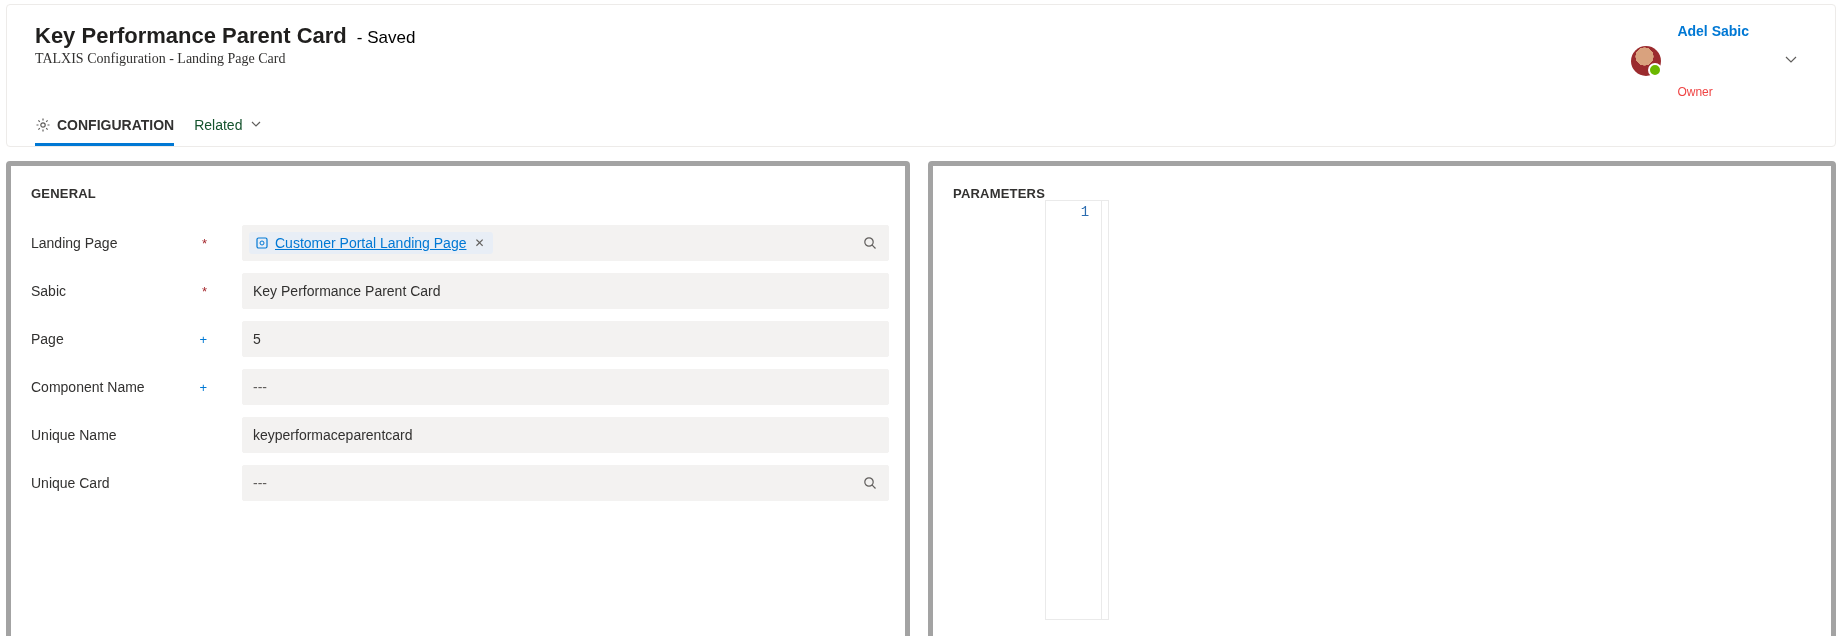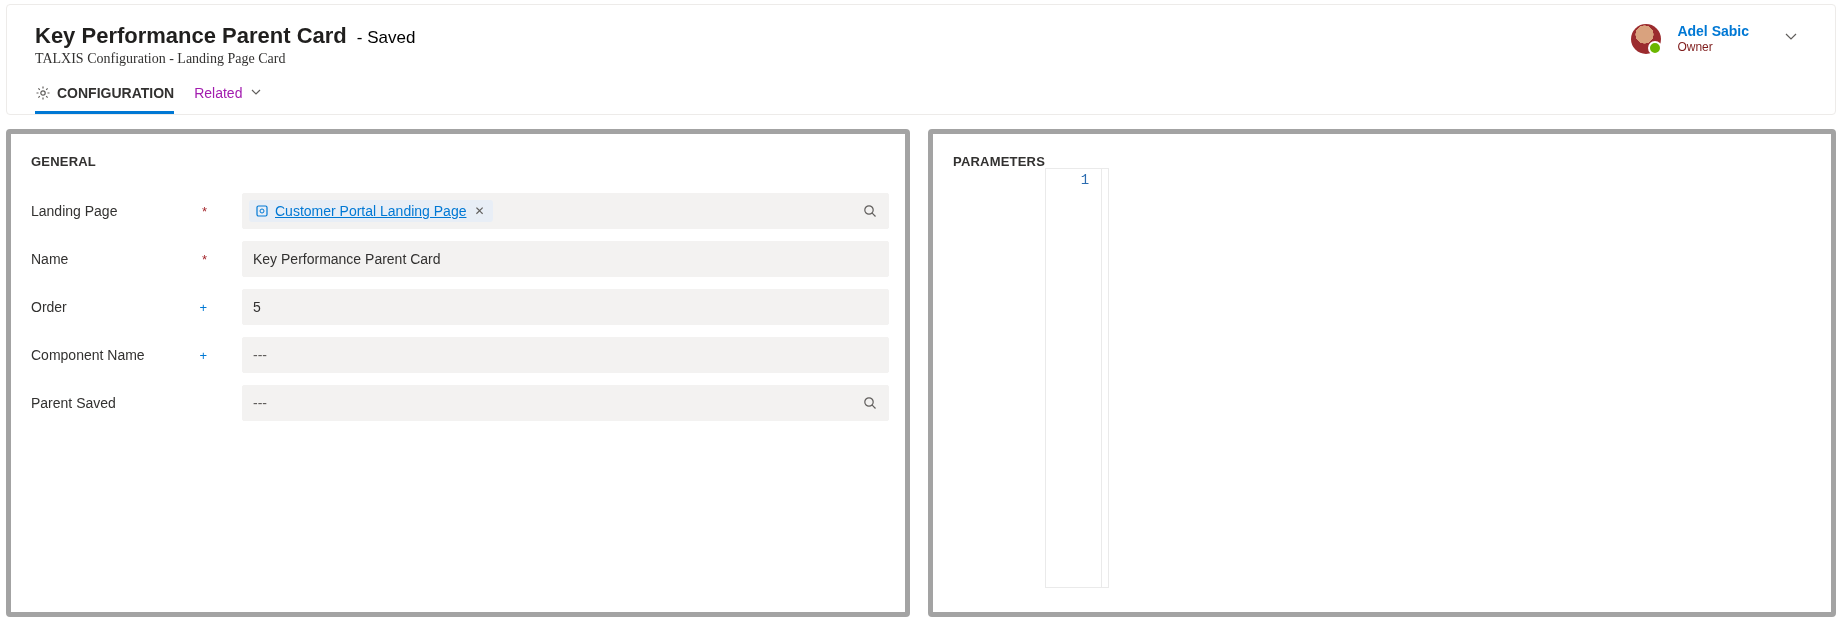--- a/index.html
+++ b/index.html
@@ -71,22 +71,23 @@
     background: #6bb700;
     border: 2px solid #fff;
   }
   .owner-text { line-height: 1.2; }
   .owner-name {
     color: #0078d4;
     font-weight: 600;
     font-size: 14px;
   }
   .owner-role {
-    color: #7f1d1d;
+    color: #ef4444;
     font-size: 12px;
+    margin-top: 45px;
   }
   .chevron-down {
     margin-left: 18px;
     color: #605e5c;
     cursor: pointer;
   }
   .tabs {
     display: flex;
     align-items: center;
     gap: 20px;
@@ -103,21 +104,21 @@
     cursor: pointer;
     border-bottom: 3px solid transparent;
     font-weight: 400;
     text-align: right;
   }
   .tab.active {
     border-bottom-color: #0078d4;
     font-weight: 600;
   }
   .gear-icon { color: #605e5c; display:inline-flex; }
-  .tab-related { color: #a21caf; }
+  .tab-related { color: #14532d; }
   .small-chevron { color: #605e5c; margin-left: 2px; }
   .content {
     display: flex;
     gap: 18px;
     padding: 6px 6px 6px 6px;
   }
   .panel {
     flex: 1;
     border: 5px solid #a3a3a3;
     border-radius: 4px;
@@ -300,52 +301,61 @@
             <svg width="16" height="16" viewBox="0 0 16 16">
                 <circle cx="7" cy="7" r="4.2" fill="none" stroke="#605e5c" stroke-width="1.2"></circle>
                 <line x1="10.2" y1="10.2" x2="13.5" y2="13.5" stroke="#605e5c" stroke-width="1.2"></line>
               </svg>
           </span>
         </div>
       </div>
 
       <div class="form-row">
         <div class="field-label-wrap">
-          <span>Name</span>
+          <span>Sabic</span>
           <span class="req-mark req-red">*</span>
         </div>
         <div class="field-control">
           <span class="field-value">Key Performance Parent Card</span>
         </div>
       </div>
 
       <div class="form-row">
         <div class="field-label-wrap">
-          <span>Order</span>
+          <span>Page</span>
           <span class="req-mark req-blue">+</span>
         </div>
         <div class="field-control">
           <span class="field-value">5</span>
         </div>
       </div>
 
       <div class="form-row">
         <div class="field-label-wrap">
           <span>Component Name</span>
           <span class="req-mark req-blue">+</span>
         </div>
         <div class="field-control">
           <span class="field-value field-placeholder">---</span>
         </div>
       </div>
 
-
-      <div class="form-row">
-        <div class="field-label-wrap">
-          <span>Parent Saved</span>
+      <div class="form-row">
+        <div class="field-label-wrap">
+          <span>Unique Name</span>
+          <span class="req-mark"></span>
+        </div>
+        <div class="field-control">
+          <span class="field-value">keyperformaceparentcard</span>
+        </div>
+      </div>
+
+      <div class="form-row">
+        <div class="field-label-wrap">
+          <span>Unique Card</span>
           <span class="req-mark"></span>
         </div>
         <div class="field-control">
           <span class="field-value field-placeholder">---</span>
           <span class="search-icon">
             <svg width="16" height="16" viewBox="0 0 16 16">
                 <circle cx="7" cy="7" r="4.2" fill="none" stroke="#605e5c" stroke-width="1.2"></circle>
                 <line x1="10.2" y1="10.2" x2="13.5" y2="13.5" stroke="#605e5c" stroke-width="1.2"></line>
               </svg>
           </span>

